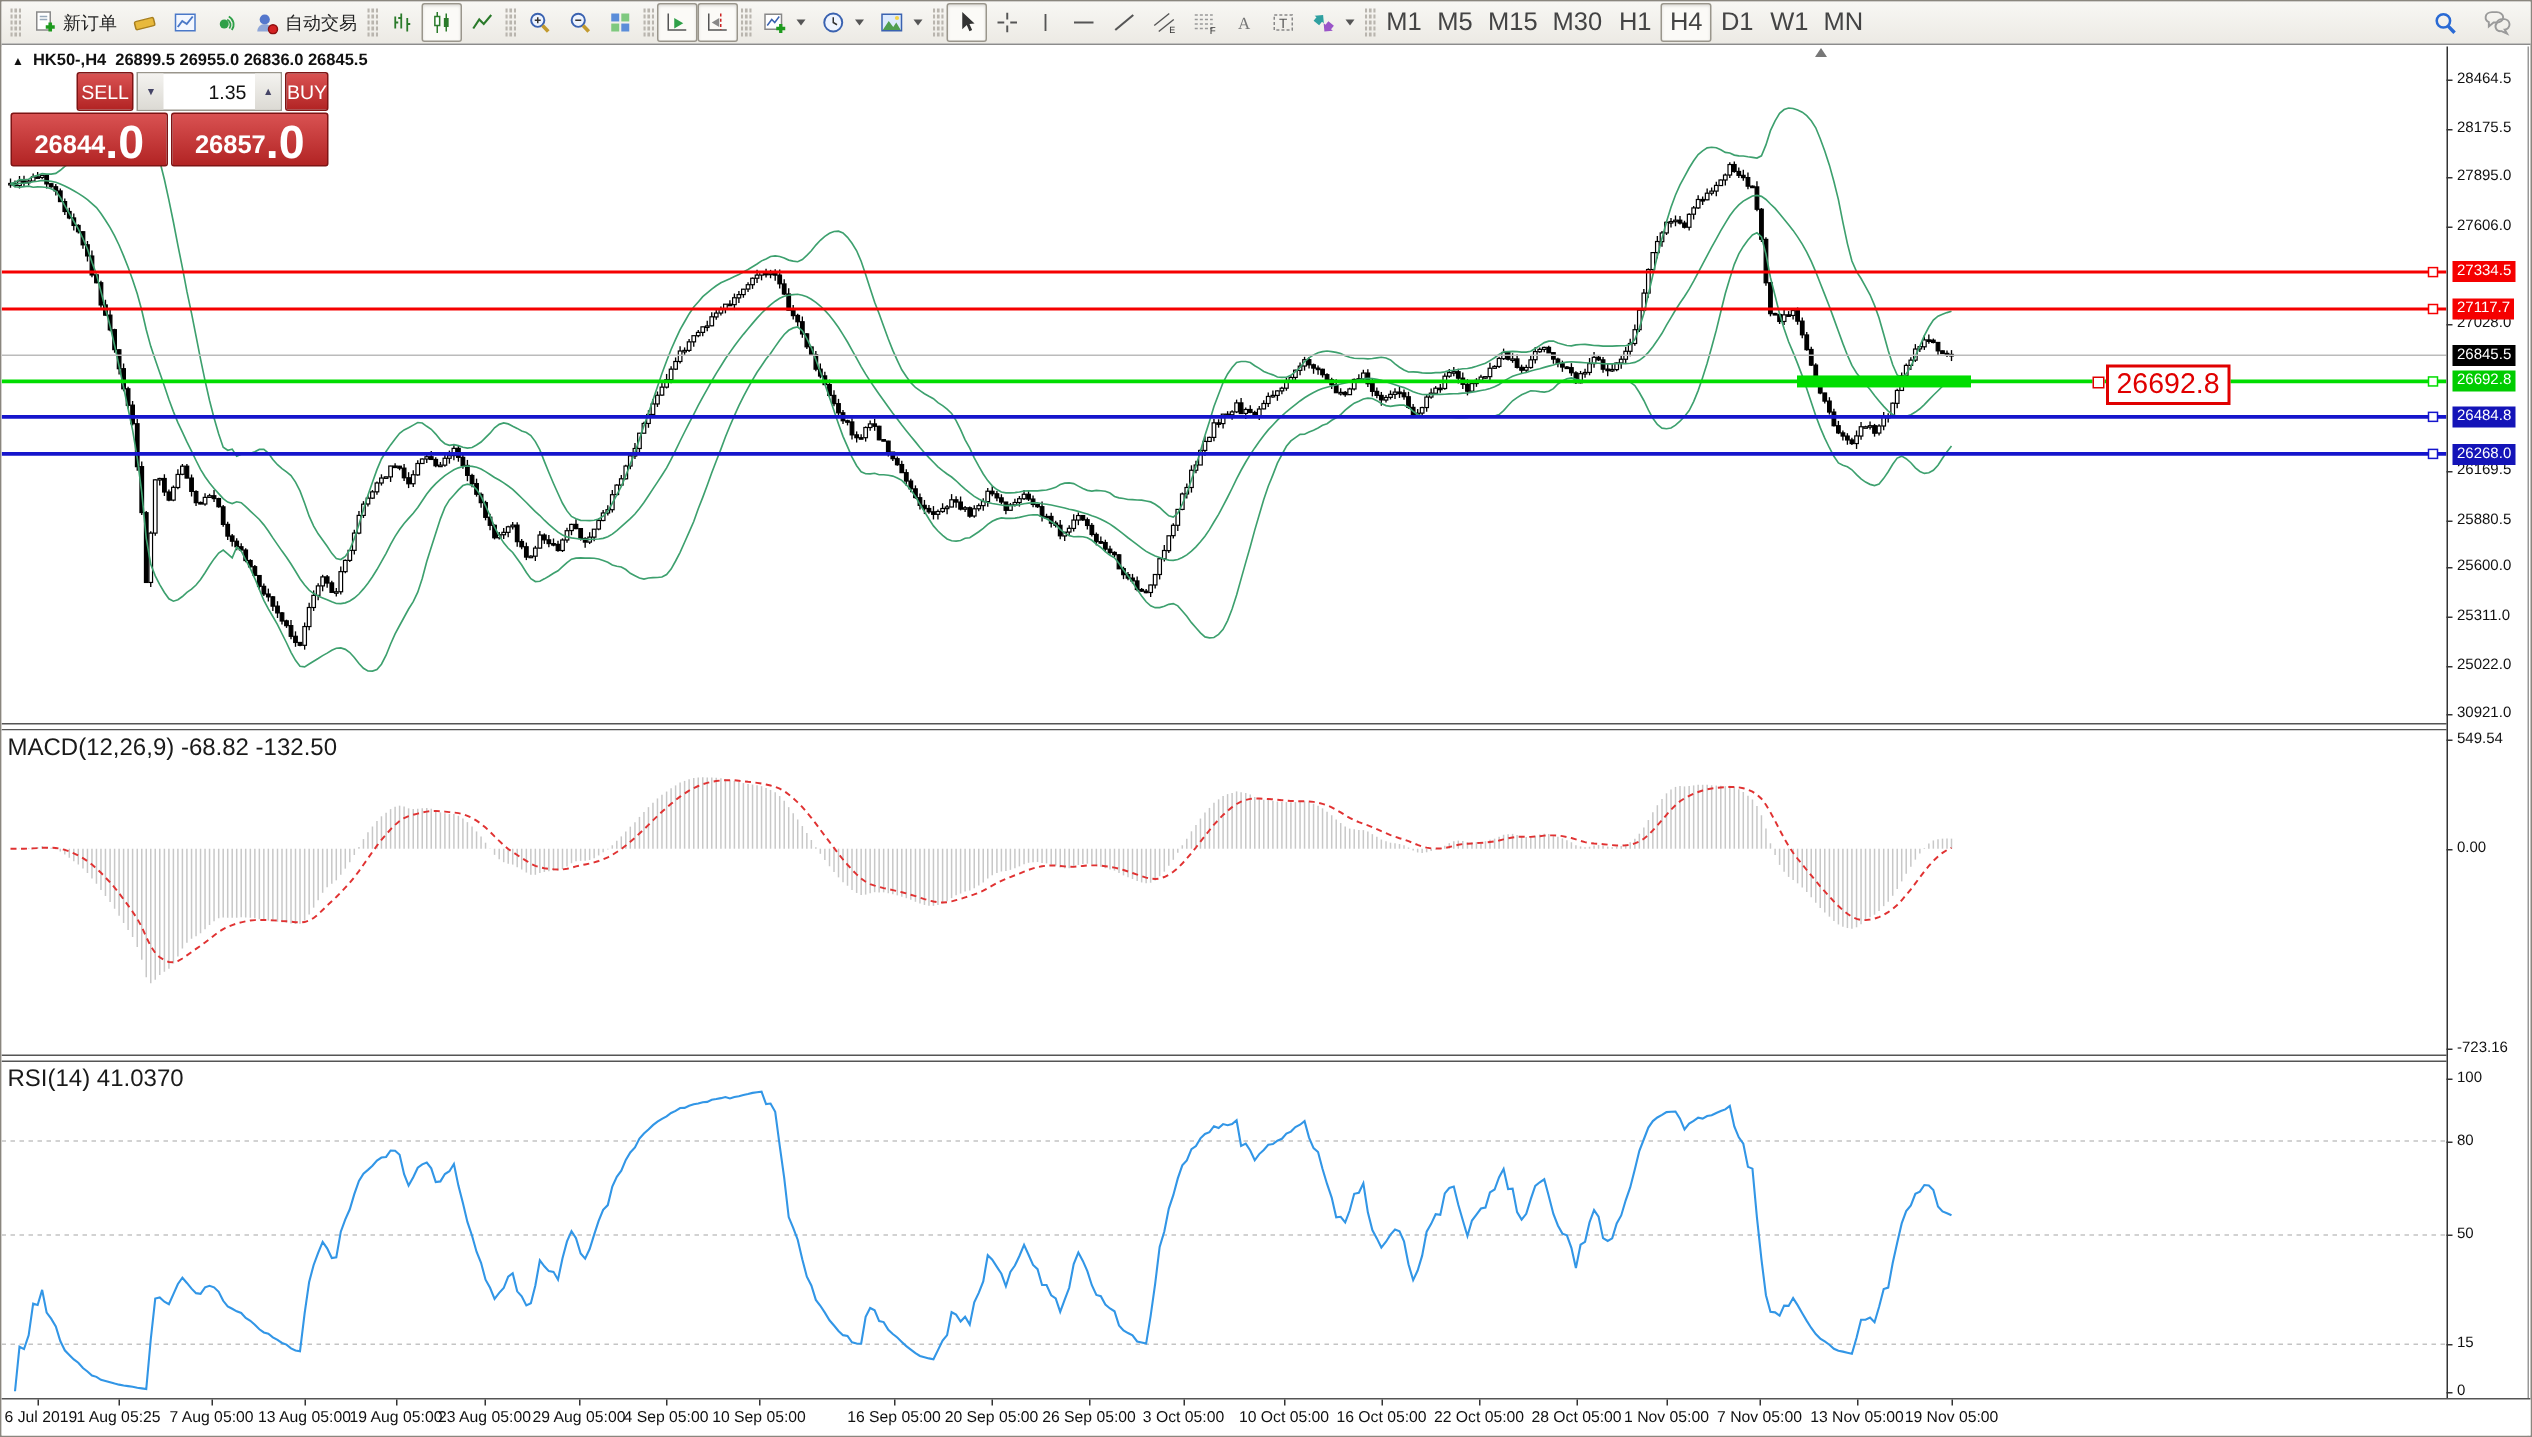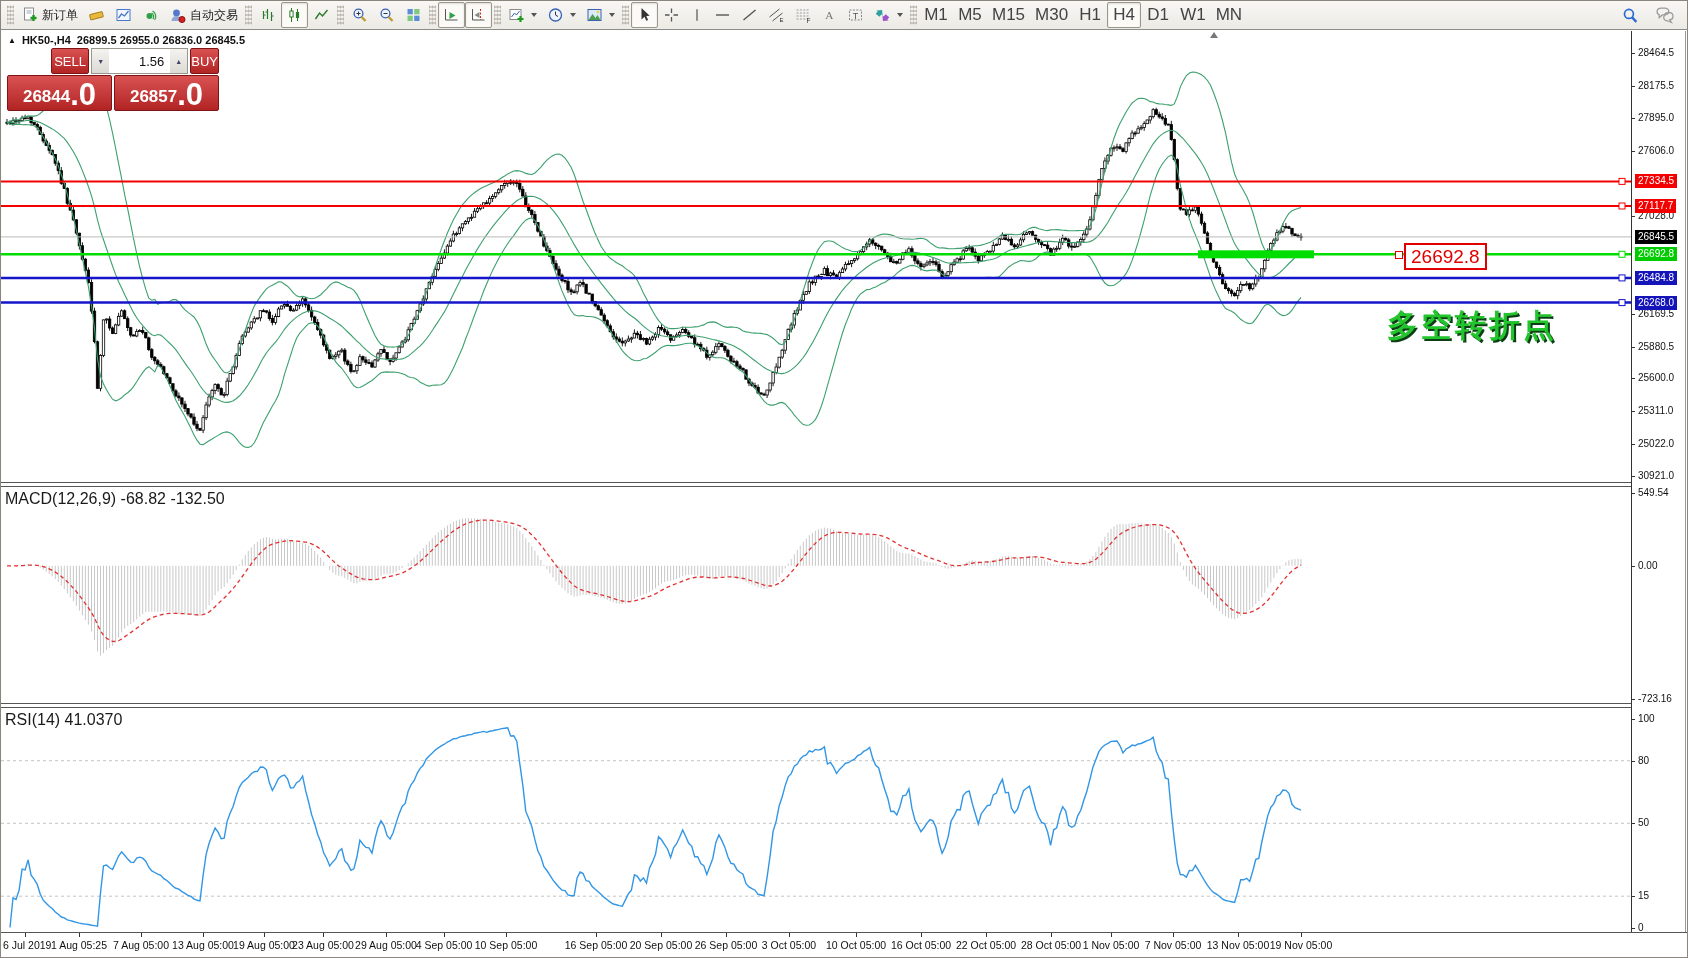--- a/index.html
+++ b/index.html
@@ -1688,36 +1688,35 @@
     <span id="collapse-arrow">▲</span>
     <span>HK50-,H4</span>
     <span>26899.5 26955.0 26836.0 26845.5</span>
   </div>
 
   <div id="trade-panel">
     <div id="tp-row1">
       <div id="sell-btn" class="redbtn">SELL</div>
       <div id="vol-box">
         <div class="spinbtn">▼</div>
-        <div id="vol-value">1.56</div>
+        <div id="vol-value">1.35</div>
         <div class="spinbtn">▲</div>
       </div>
       <div id="buy-btn" class="redbtn">BUY</div>
     </div>
     <div id="tp-row2">
       <div class="redbtn bigprice">
         <span class="main">26844</span>
           <span class="frac">.0</span>
       </div>
       <div class="redbtn bigprice">
         <span class="main">26857</span>
           <span class="frac">.0</span>
       </div>
     </div>
   </div>
 
   <div id="level-callout">26692.8</div>
   <div id="callout-square"></div>
-  <div id="cn-annotation">多空转折点</div>
 
   <div class="ind-label" style="top:489px;">MACD(12,26,9) -68.82 -132.50</div>
   <div class="ind-label" style="top:710px;">RSI(14) 41.0370</div>
 </div>
 
 </body></html>

